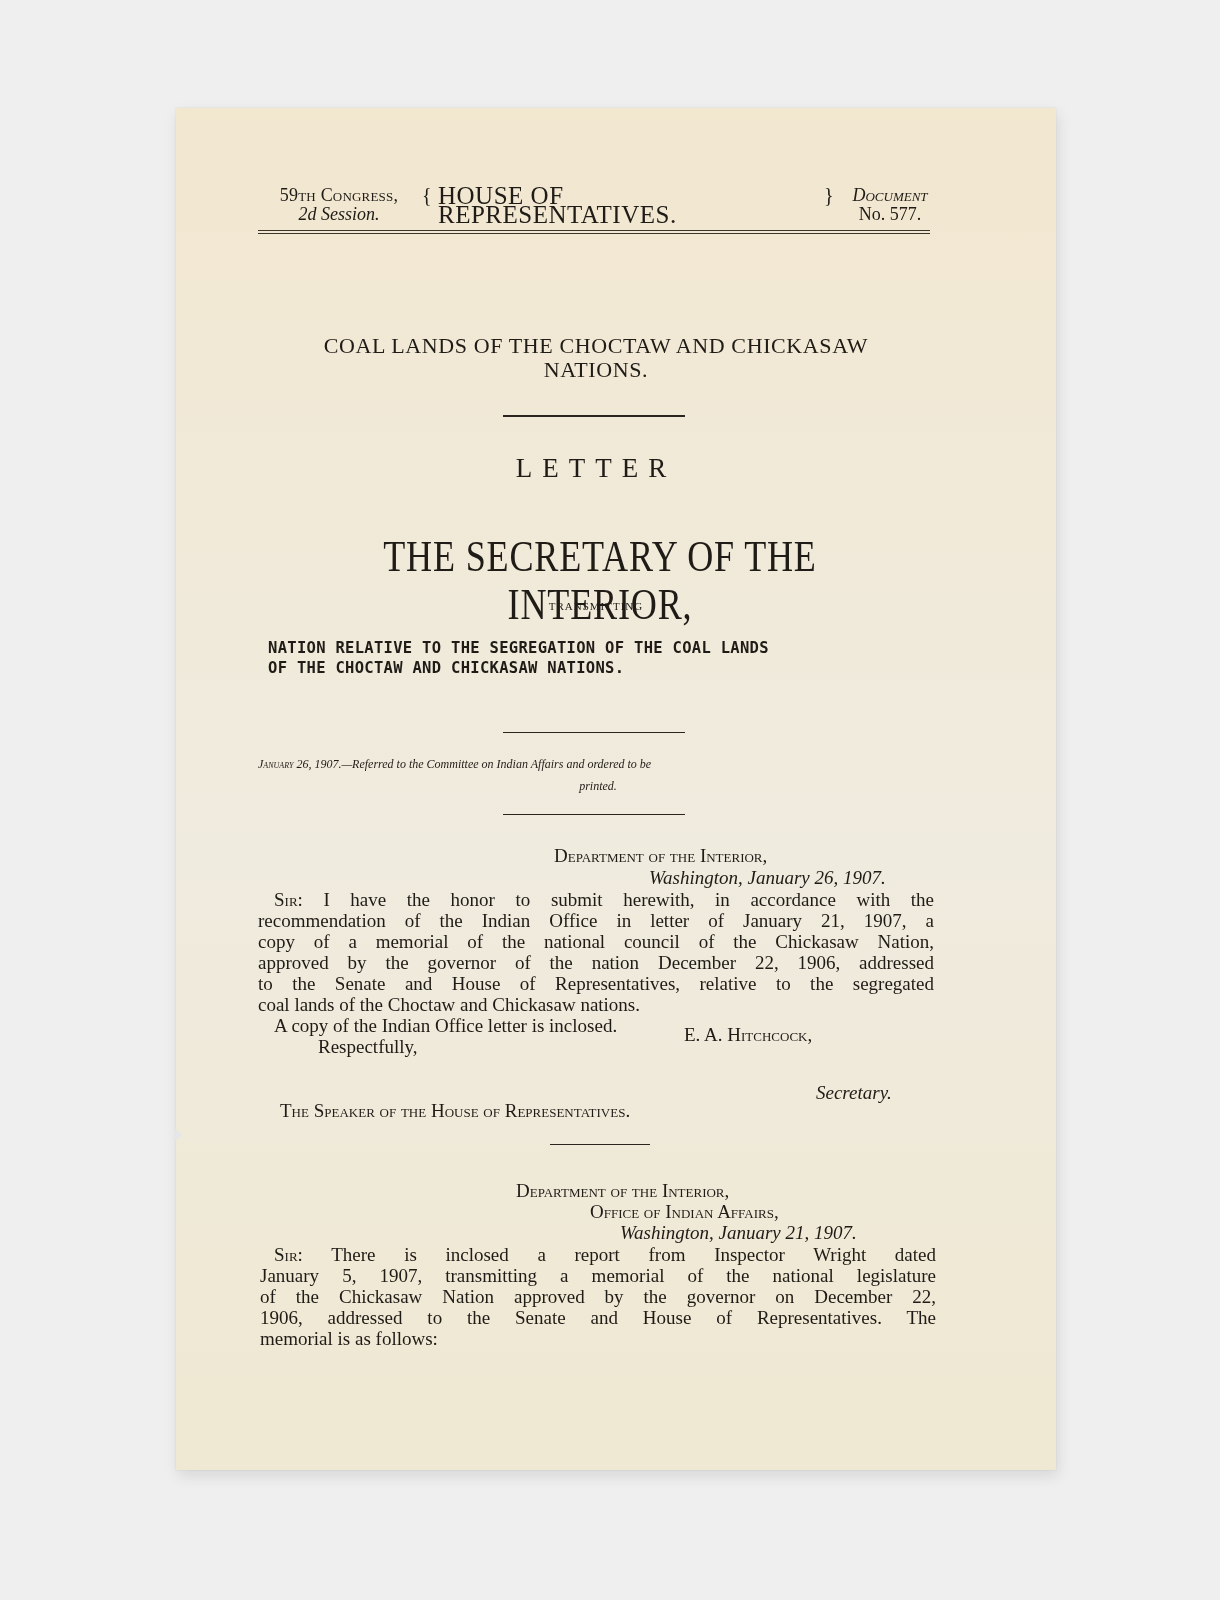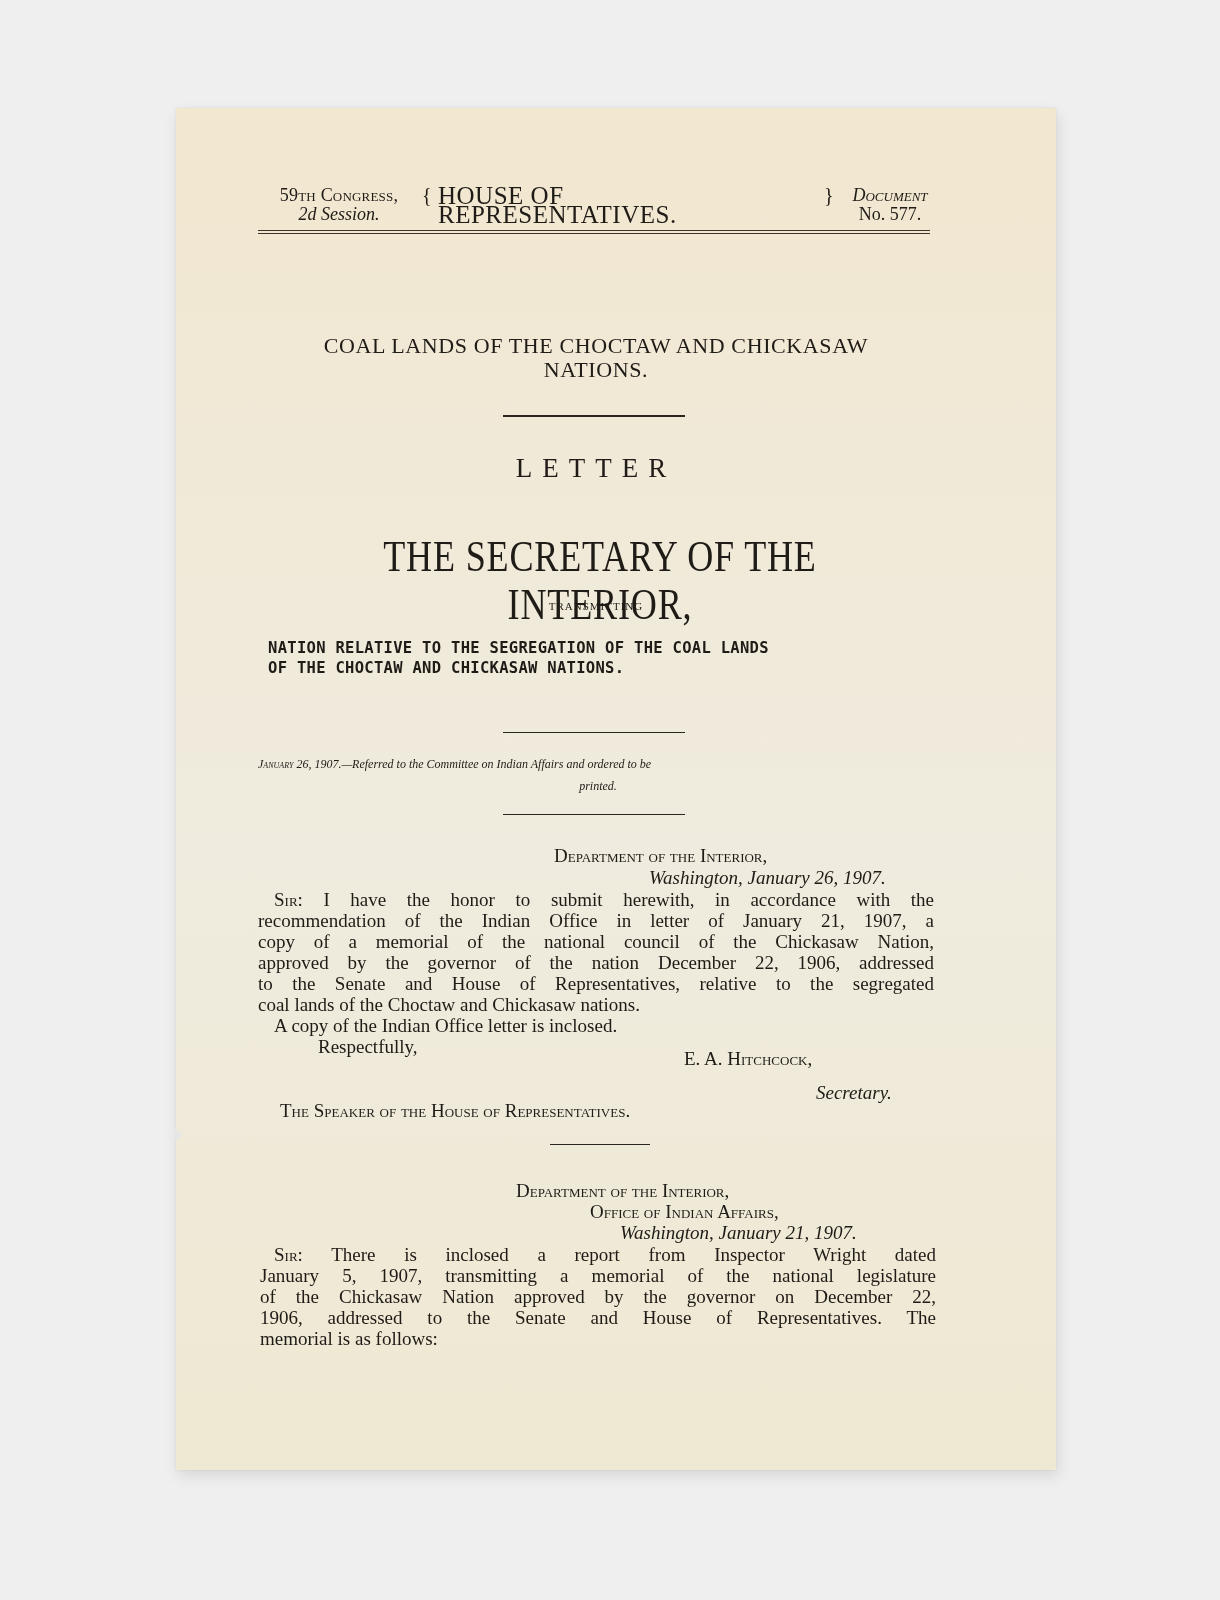--- a/index.html
+++ b/index.html
@@ -129,21 +129,21 @@
     <div class="line sc" style="left:378px; top:737px;">Department of the Interior,</div>
     <div class="line it" style="left:442px; top:759px;margin-left:31px;">Washington, January 26, 1907.</div>
     <div class="line" style="left:98px; top:781px; width:660px; text-align:justify; text-align-last:justify;"><span class="sc">Sir:</span><span> I have the honor to submit herewith, in accordance with the</span></div>
     <div class="line just" style="left:82px; top:802px;">recommendation of the Indian Office in letter of January 21, 1907, a</div>
     <div class="line just" style="left:82px; top:823px;">copy of a memorial of the national council of the Chickasaw Nation,</div>
     <div class="line just" style="left:82px; top:844px;">approved by the governor of the nation December 22, 1906, addressed</div>
     <div class="line just" style="left:82px; top:865px;">to the Senate and House of Representatives, relative to the segregated</div>
     <div class="line" style="left:82px; top:886px;">coal lands of the Choctaw and Chickasaw nations.</div>
     <div class="line" style="left:98px; top:907px;">A copy of the Indian Office letter is inclosed.</div>
     <div class="line" style="left:142px; top:928px;">Respectfully,</div>
-    <div class="line sc" style="left:508px; top:940px;">E. A. Hitchcock,</div>
+    <div class="line sc" style="left:508px; top:916px;">E. A. Hitchcock,</div>
     <div class="line it" style="left:640px; top:974px;">Secretary.</div>
     <div class="line sc" style="left:104px; top:992px;">The Speaker of the House of Representatives.</div>
   </div>
   <div class="rule" style="left:374px; top:1036px; width:100px; height:1px;"></div>
 
   <div class="body-text">
     <div class="line sc" style="left:340px; top:1072px;">Department of the Interior,</div>
     <div class="line sc" style="left:414px; top:1093px;">Office of Indian Affairs,</div>
     <div class="line it" style="left:444px; top:1114px;">Washington, January 21, 1907.</div>
     <div class="line" style="left:98px; top:1136px; width:662px; text-align:justify; text-align-last:justify;"><span class="sc">Sir:</span><span> There is inclosed a report from Inspector Wright dated</span></div>

